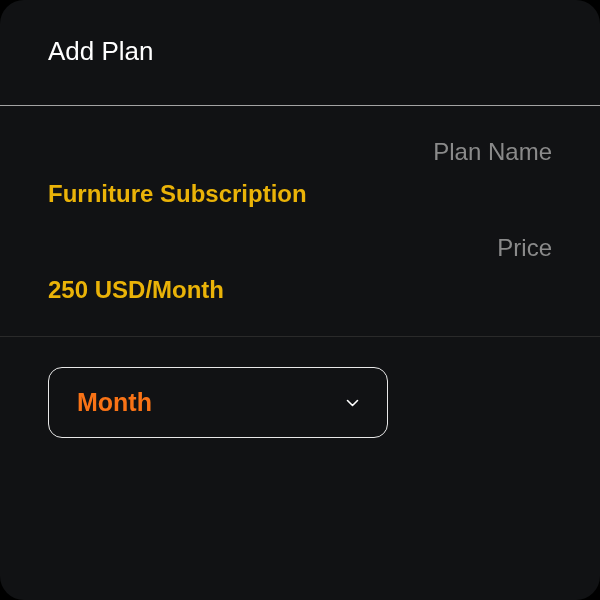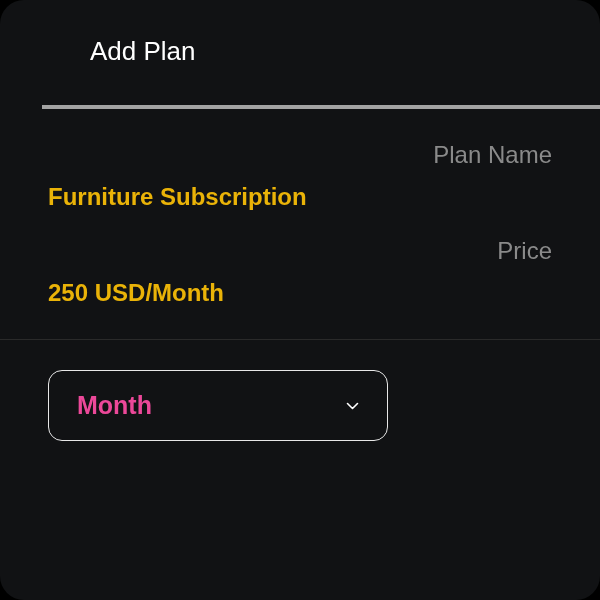--- a/index.html
+++ b/index.html
@@ -16,22 +16,21 @@
     }
     .card {
       background: #111214;
       border-radius: 24px;
       width: 600px;
       height: 600px;
       color: #fff;
     }
     .header {
       padding: 36px 48px 38px 48px;
-      border-bottom: 4px solid #a3a3a3;
-      margin-left: 42px;
+      border-bottom: 1px solid #a3a3a3;
     }
     .title {
       font-size: 26px;
       font-weight: 500;
       color: #fff;
     }
     .section {
       padding: 32px 48px 32px 48px;
       border-bottom: 1px solid #2a2a2a;
     }
@@ -62,21 +61,21 @@
       justify-content: space-between;
       border: 1.5px solid #e8e8e8;
       border-radius: 14px;
       padding: 20px 28px;
       width: 340px;
       cursor: pointer;
     }
     .dropdown-value {
       font-size: 25px;
       font-weight: 600;
-      color: #ec4899;
+      color: #f97316;
     }
     .chevron {
       width: 14px;
       height: 14px;
       display: flex;
       align-items: center;
       justify-content: center;
     }
     .chevron svg {
       width: 13px;

